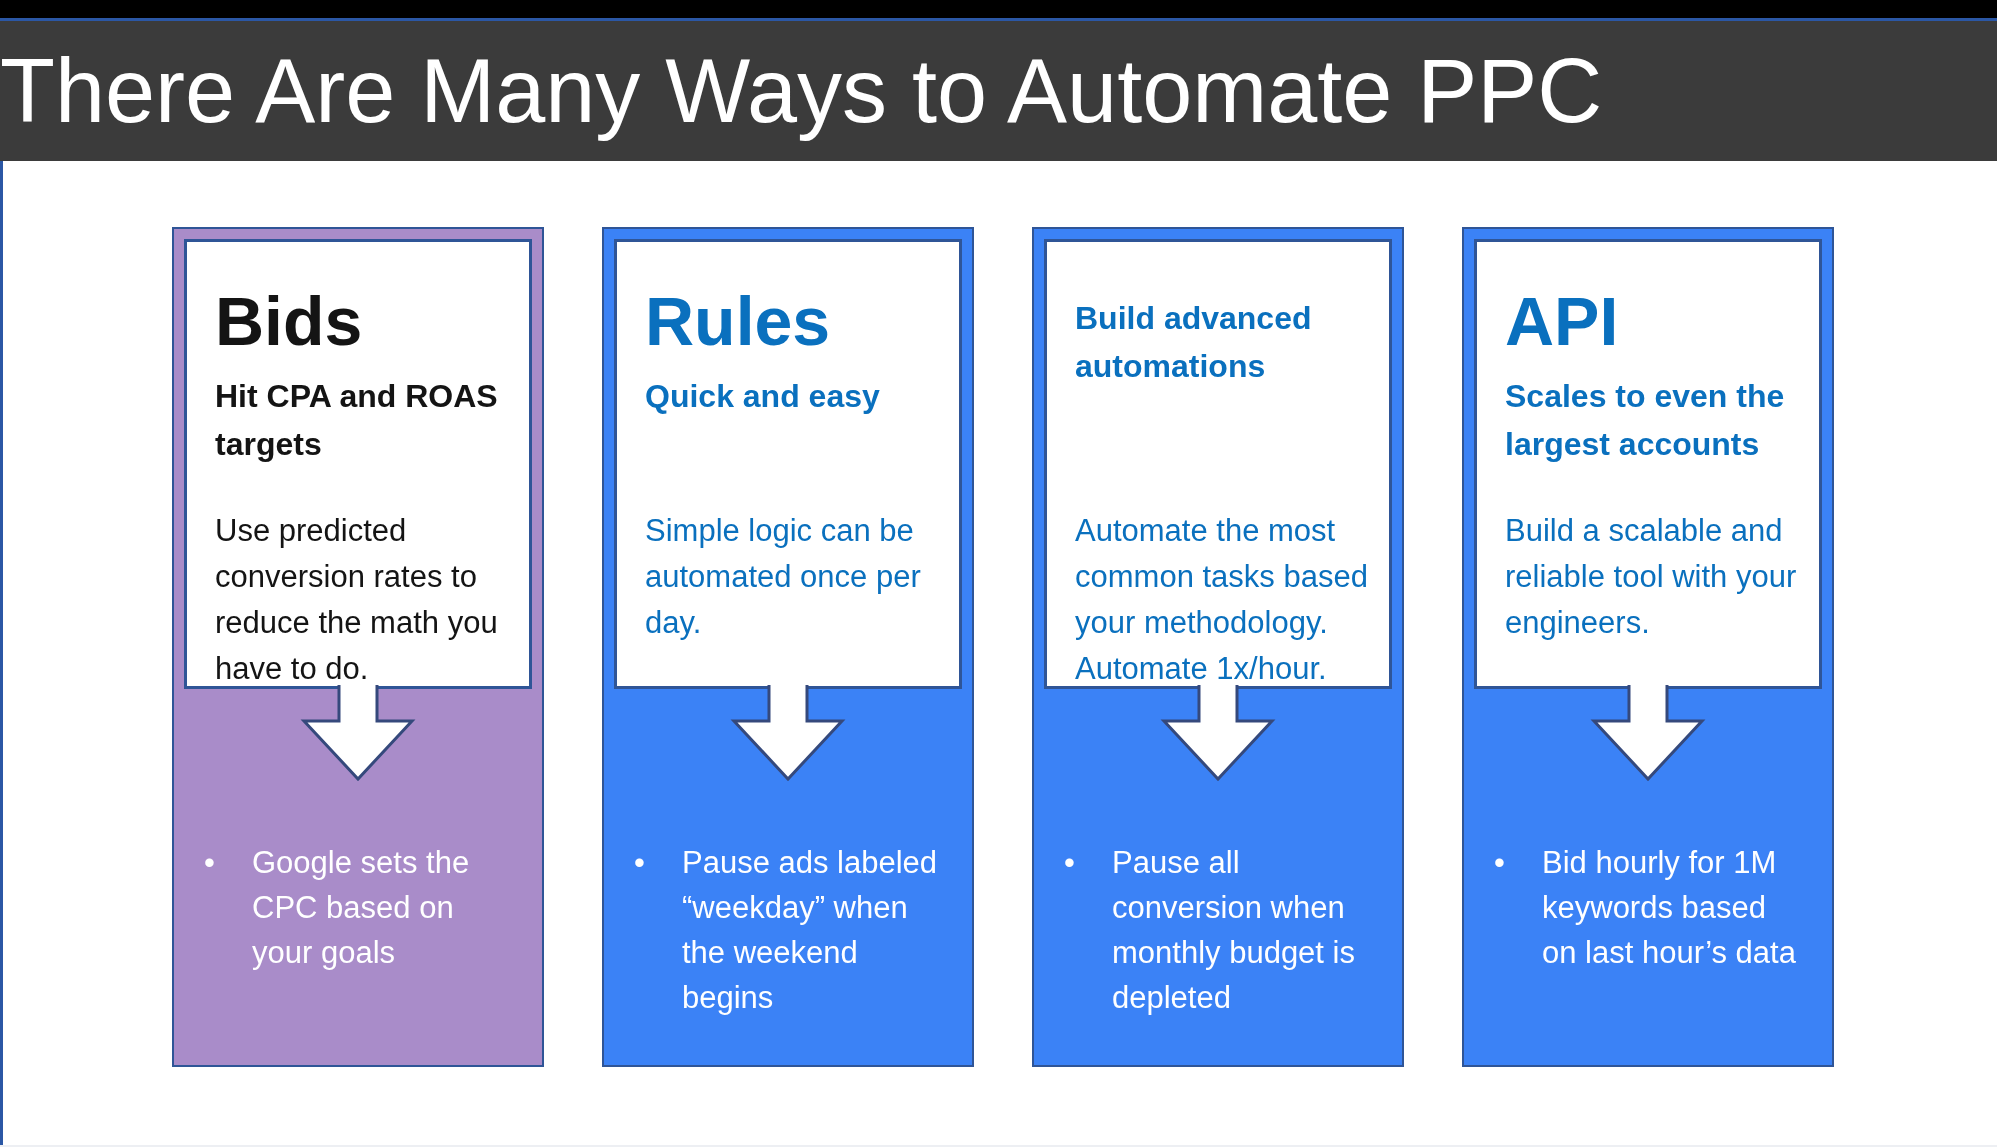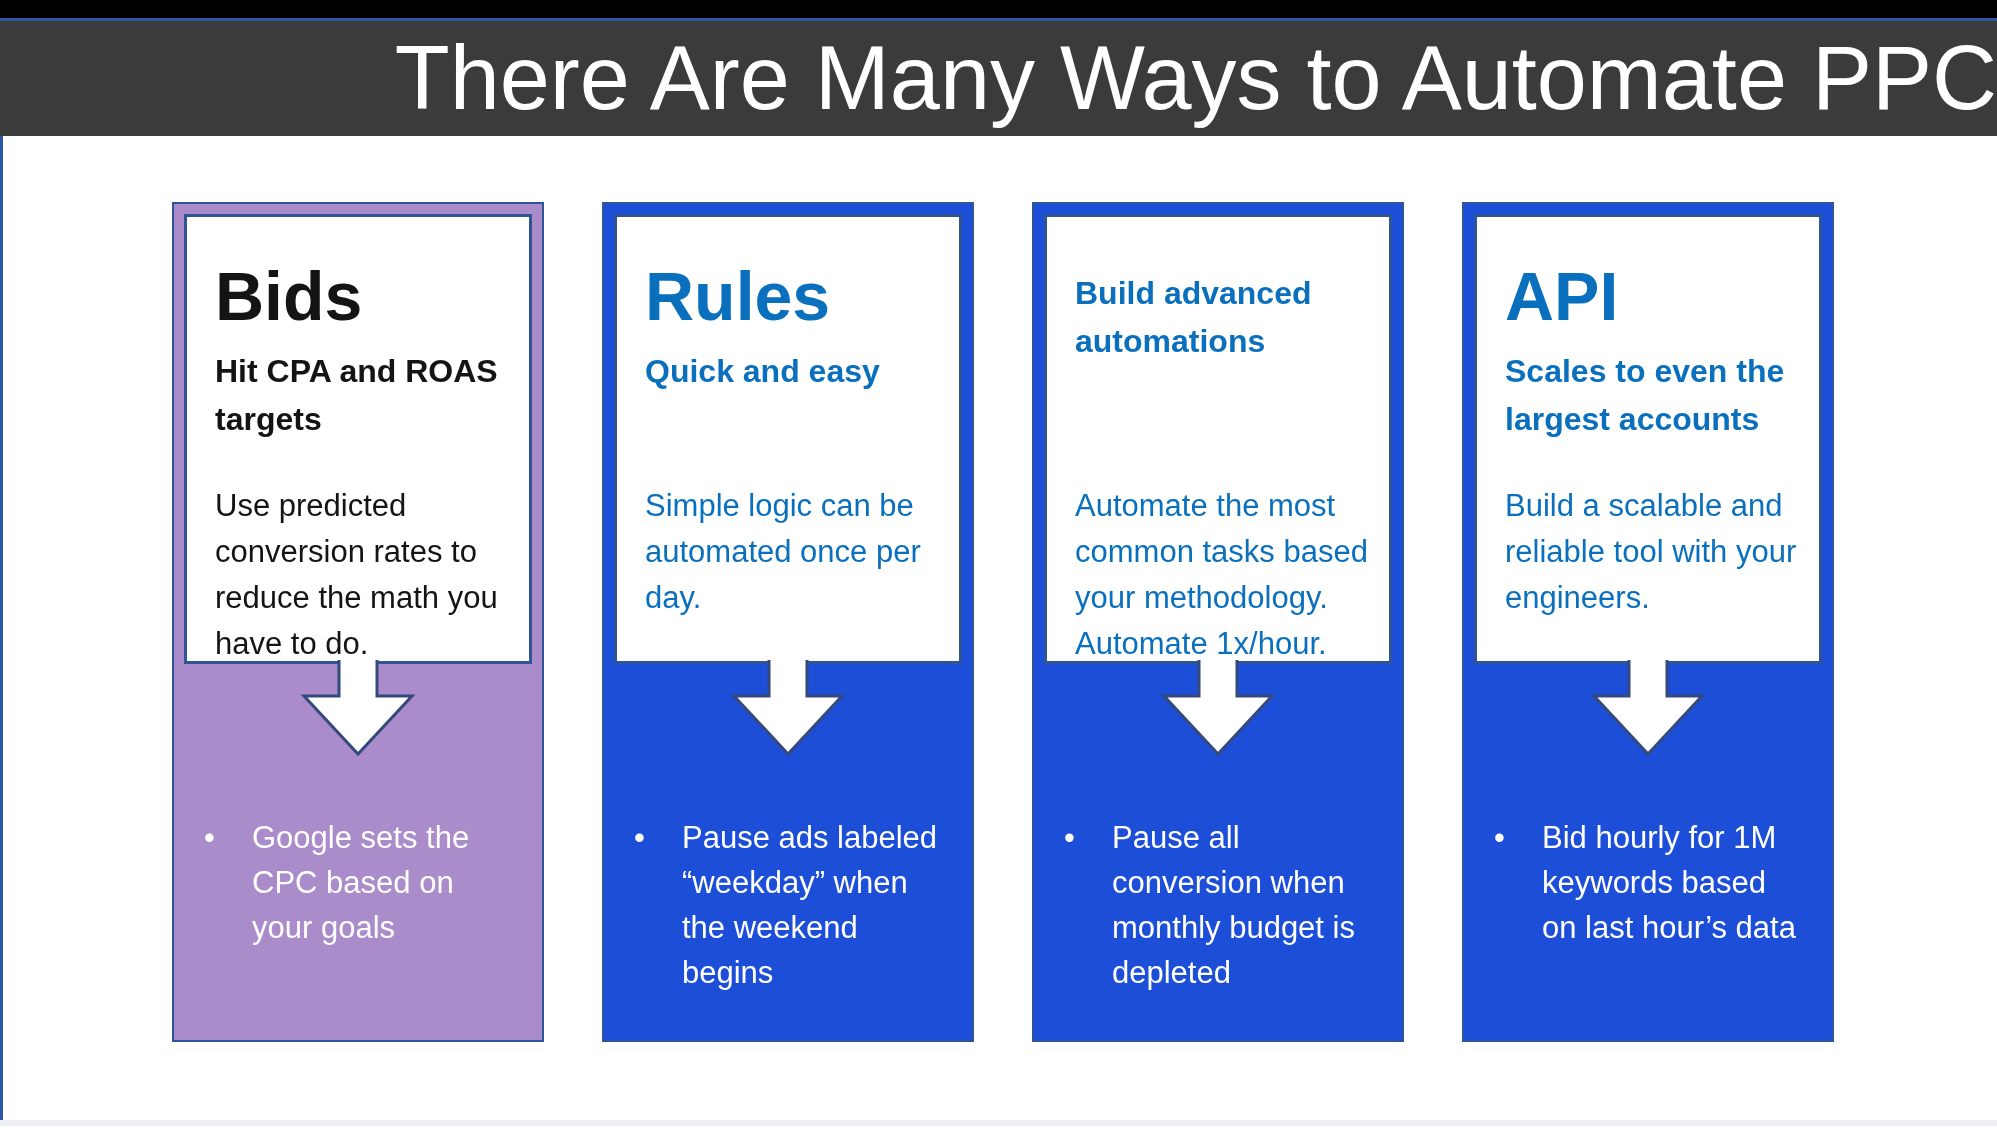--- a/index.html
+++ b/index.html
@@ -6,38 +6,38 @@
   .page{
     position:relative;
     width:1997px;height:1147px;
     background:#ffffff;
     font-family:"Liberation Sans", sans-serif;
     overflow:hidden;
   }
   .top-black-strip{height:18px;background:#000000;}
   .top-blue-line{height:3px;background:#2b57a5;}
   .title-bar{
-    height:115px;background:#3b3b3b;
-    display:flex;align-items:center;justify-content:flex-end;
+    height:140px;background:#3b3b3b;
+    display:flex;align-items:center;justify-content:flex-start;
   }
   .title-bar h1{
     margin:0;color:#ffffff;font-size:90px;font-weight:400;
     letter-spacing:0;white-space:nowrap;
   }
   .content{position:relative;height:990px;}
   .left-edge-line{position:absolute;left:0;top:0;bottom:0;width:3px;background:#2b57a5;}
   .bottom-strip{position:absolute;left:0;right:0;bottom:0;height:6px;background:#edeff3;}
 
   .cards{position:absolute;top:66px;left:172px;display:flex;gap:58px;}
   .card{
     position:relative;width:372px;height:840px;
     border:2px solid #2F5597;box-sizing:border-box;
   }
   .theme-purple{background:#A98CC9;}
-  .theme-blue{background:#1d4ed8;}
+  .theme-blue{background:#3b82f6;}
 
   .white-box{
     position:absolute;top:10px;left:10px;right:10px;height:450px;
     background:#ffffff;border:3px solid #2F5597;box-sizing:border-box;
     padding:40px 14px 0 28px;
   }
   .theme-purple .white-box{color:#141414;}
   .theme-blue  .white-box{color:#0A70BE;}
 
   .card-title{margin:0;font-size:68px;line-height:1.15;font-weight:700;}

